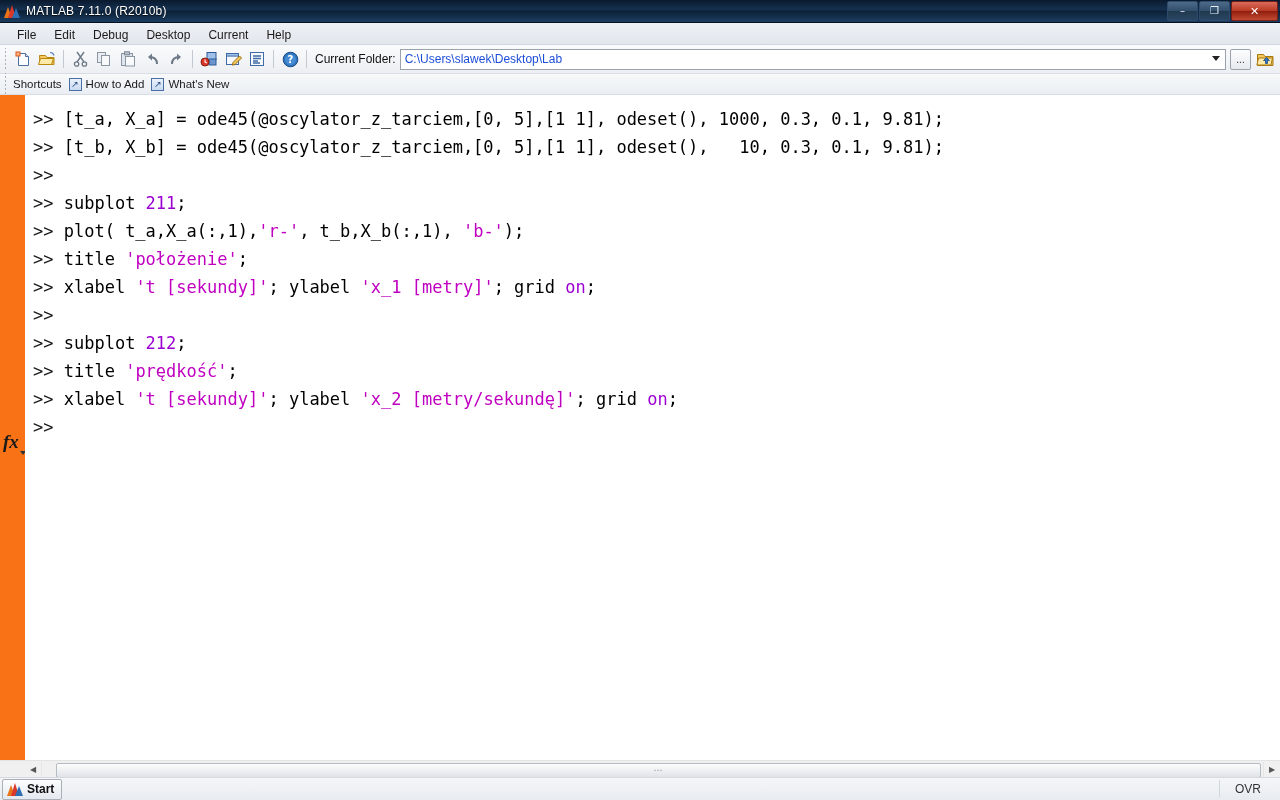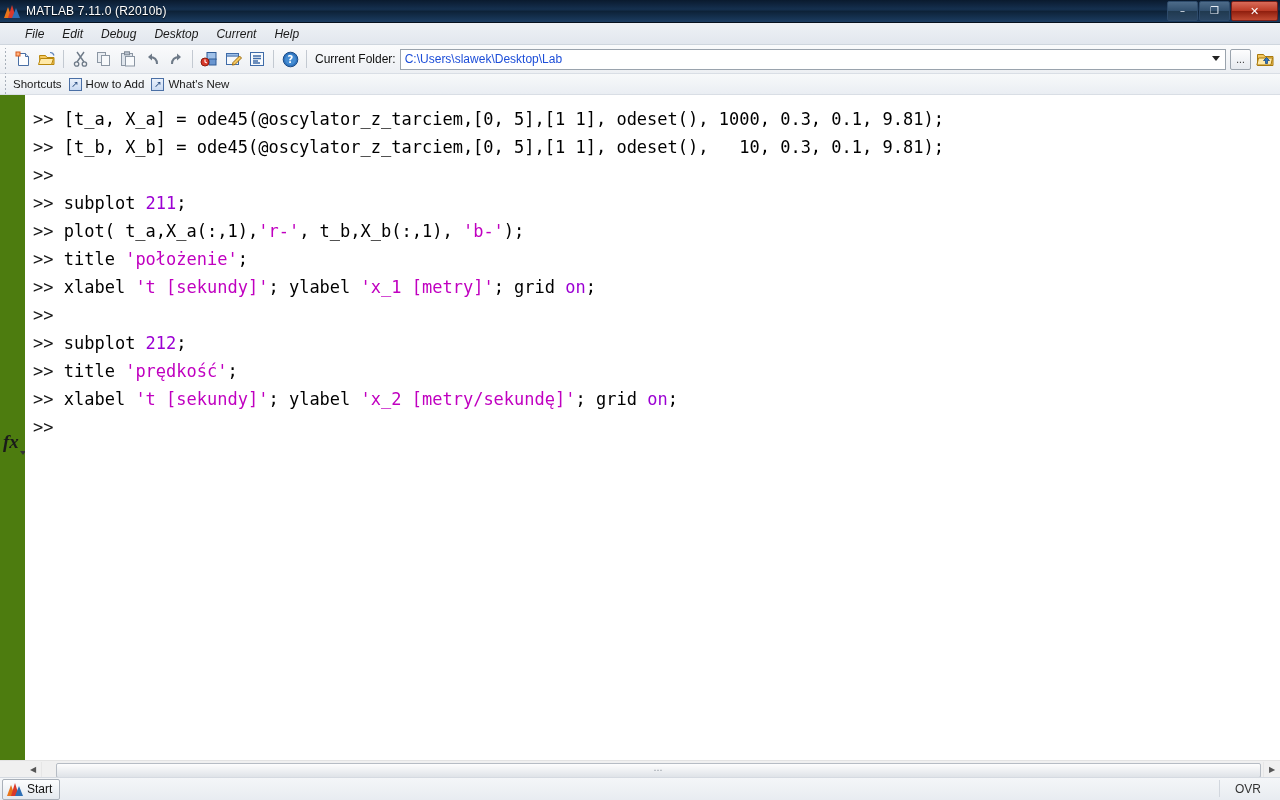--- a/index.html
+++ b/index.html
@@ -26,23 +26,23 @@
   .wbtn{width:29px;height:18px;border:1px solid #2e4b6b;border-radius:2px;
         background:linear-gradient(to bottom,#43617f 0%,#2b4765 48%,#1d3category 49%,#24405e 100%);
         display:flex;align-items:center;justify-content:center;}
   .wbtn{background:linear-gradient(to bottom,#4d6b89 0%,#32506e 48%,#20394f 50%,#2a4663 100%);}
   .wbtn span{color:#e8eef5;font-size:10px;line-height:1;font-family:"DejaVu Sans",sans-serif;}
   .wbtn.close{width:45px;border:1px solid #7a1f18;
     background:linear-gradient(to bottom,#d96b59 0%,#bb3b26 48%,#8e1d0d 50%,#c24a32 100%);}
   .wbtn.close span{color:#fff;font-weight:bold;font-size:11px;}
 
   
-  .menubar{height:21px;flex:0 0 21px;display:flex;align-items:center;
+  .menubar{height:21px;flex:0 0 21px;display:flex;align-items:flex-end;
     background:linear-gradient(to bottom,#eef1f5,#e2e7ee);
-    border-bottom:1px solid #cfd6de;padding-left:16px;font-style:italic;}
+    border-bottom:1px solid #cfd6de;padding-left:8px;}
   .menu-item{font-size:12px;color:#1a1a1a;padding:2px 9px;white-space:nowrap;}
 
   
   .toolbar{height:28px;flex:0 0 28px;display:flex;align-items:center;
     background:linear-gradient(to bottom,#fafbfc,#eceff3);
     border-bottom:1px solid #d9dee5;}
   .grip{width:7px;height:22px;margin:0 2px 0 2px;flex:0 0 7px;
         background-image:radial-gradient(#a8b0ba 40%,transparent 41%);
         background-size:3px 4px;background-position:2px 2px;background-repeat:repeat-y;}
   .tbtn{width:24px;height:24px;display:flex;align-items:center;justify-content:center;
@@ -67,21 +67,21 @@
     border-bottom:1px solid #d9dee5;}
   .sc-text{font-size:11.5px;color:#1a1a1a;white-space:nowrap;}
   .sc-arrow{width:11px;height:11px;margin:0 4px 0 7px;flex:0 0 11px;
     border:1px solid #4a6fa5;background:linear-gradient(to bottom,#eaf1fb,#c9daf2);
     display:flex;align-items:center;justify-content:center;}
   .sc-arrow i{font-style:normal;font-size:9px;color:#24497e;line-height:1;
     font-family:"DejaVu Sans",sans-serif;}
 
   
   .cmdwrap{flex:1 1 auto;display:flex;position:relative;background:#f0f0f0;overflow:hidden;}
-  .gutter{width:25px;flex:0 0 25px;background:#4d7c0f;position:relative;}
+  .gutter{width:25px;flex:0 0 25px;background:#f97316;position:relative;}
   .fx{position:absolute;left:3px;top:337px;font-family:"Liberation Serif",serif;
       font-style:italic;font-weight:bold;font-size:19px;color:#1a1a1a;line-height:1;}
   .fx-car{position:absolute;left:20px;top:356px;width:0;height:0;
       border-left:3px solid transparent;border-right:3px solid transparent;
       border-top:4px solid #333;}
   .cmd{flex:1 1 auto;background:#ffffff;position:relative;overflow:hidden;padding-top:10px;}
   .line{height:28px;line-height:28px;white-space:pre;font-size:17px;
         font-family:"DejaVu Sans Mono",monospace;color:#000;padding-left:8px;
         letter-spacing:0px;}
   .pr{color:#1a1a1a;}
@@ -103,21 +103,21 @@
   .hs-dots{font-size:9px;color:#8b929b;letter-spacing:1px;
      font-family:"DejaVu Sans",sans-serif;}
 
   
   .statusbar{height:22px;flex:0 0 22px;display:flex;align-items:center;
      background:linear-gradient(to bottom,#f4f6f8,#e8ecf1);
      border-top:1px solid #d5dae1;position:relative;}
   .start-btn{height:19px;margin-left:2px;padding:0 7px 0 4px;display:flex;align-items:center;
      border:1px solid #a9b0b9;border-radius:2px;
      background:linear-gradient(to bottom,#fcfdfe,#e4e9ef);}
-  .start-btn b{font-size:12px;color:#111;margin-left:4px;font-weight:normal;}
+  .start-btn b{font-size:12px;color:#111;margin-left:4px;font-weight:bold;}
   .ovr{position:absolute;right:4px;top:2px;width:56px;height:17px;
      display:flex;align-items:center;justify-content:center;
      border-left:1px solid #d2d7de;font-size:12px;color:#333;}
 
   
   .logo{position:relative;width:16px;height:14px;}
   .logo i{position:absolute;display:block;bottom:0;width:0;height:0;font-style:normal;}
   .l1{left:0;border-left:4px solid transparent;border-right:4px solid transparent;
       border-bottom:11px solid #e8751a;}
   .l2{left:4px;border-left:4px solid transparent;border-right:4px solid transparent;

